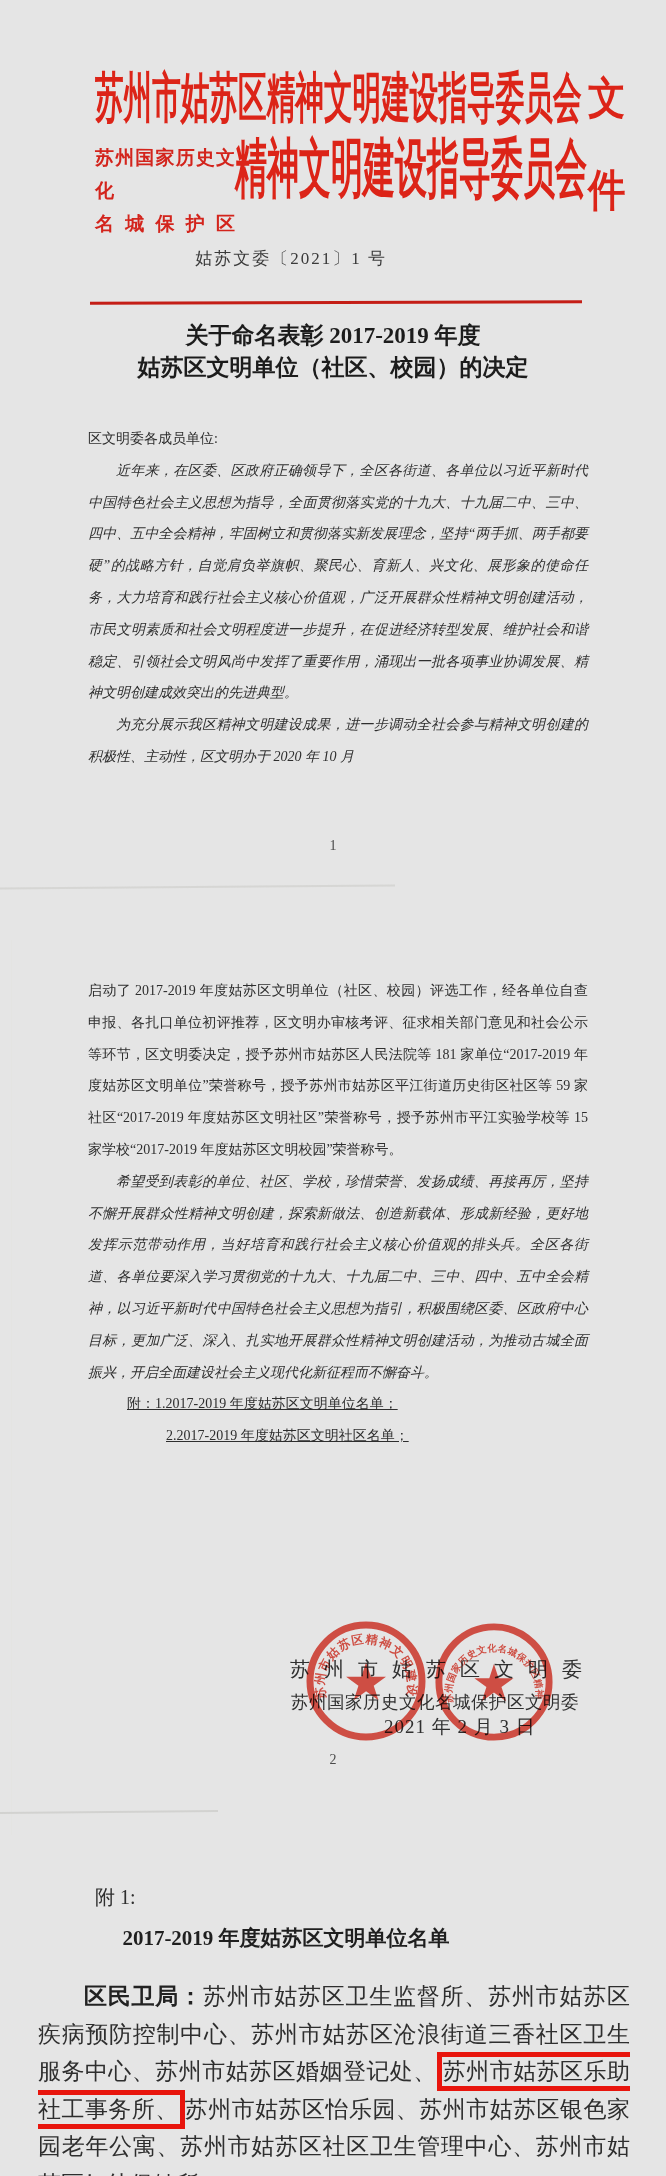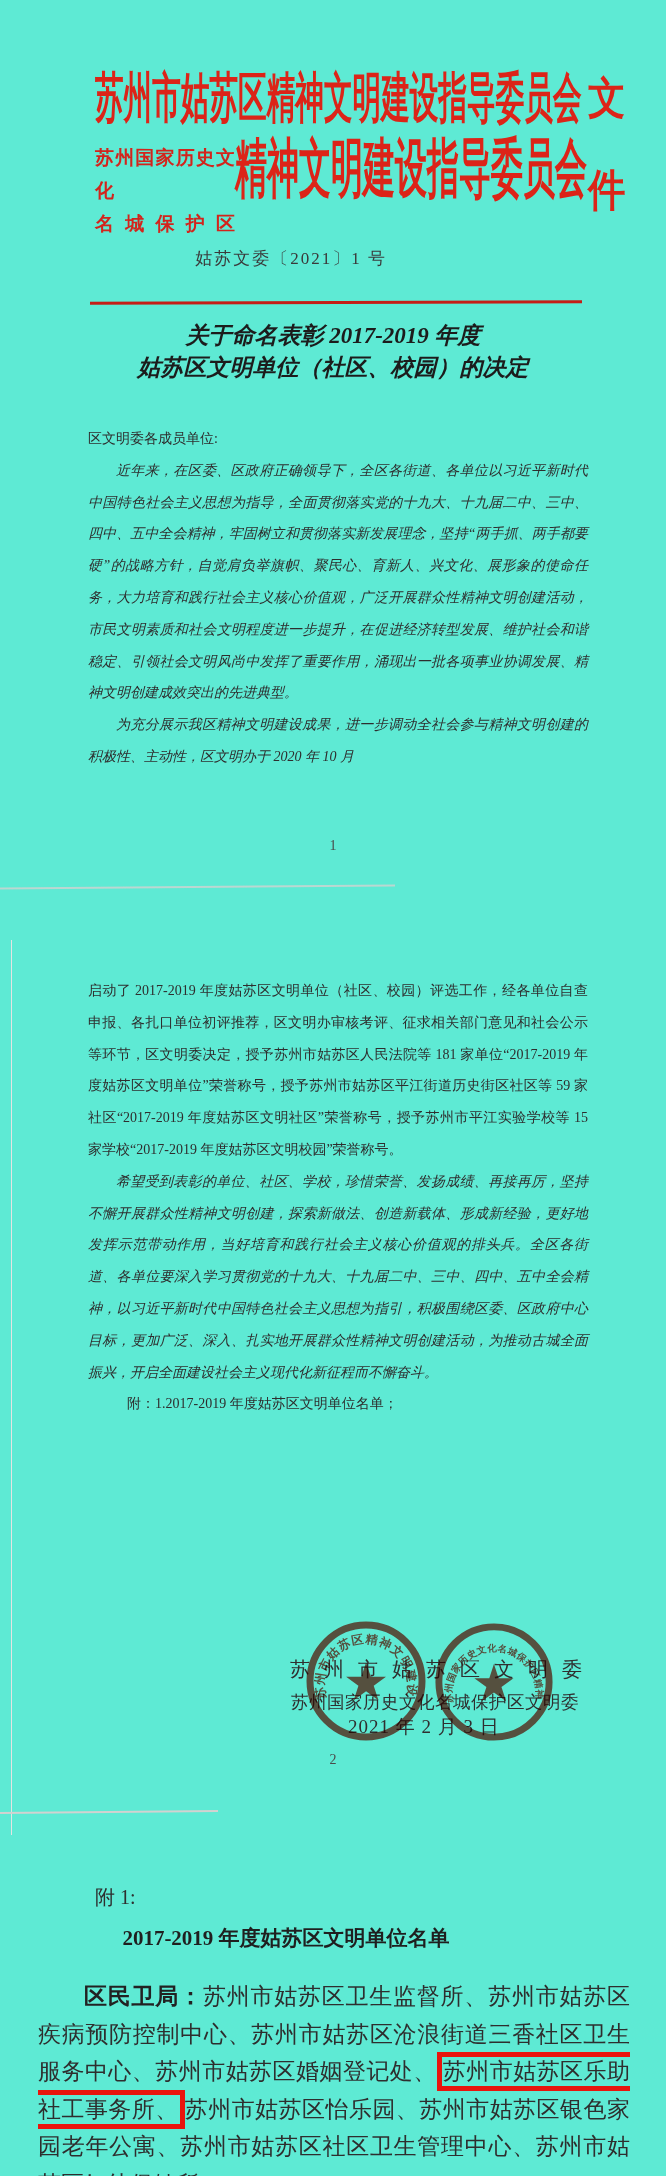--- a/index.html
+++ b/index.html
@@ -1,18 +1,18 @@
 <!DOCTYPE html>
 <html><head>
 <meta charset="utf-8">
 <style>
   html,body{margin:0;padding:0;background:#ffffff;}
   #canvas{
     position:relative;width:666px;height:2176px;margin:0 auto;
-    background:#5eead4;overflow:hidden;
+    background:#e5e5e5;overflow:hidden;
     font-family:"Liberation Serif","DejaVu Serif",serif;
     color:#2b2b2b;
   }
   .abs{position:absolute;}
   
   .hdr{color:#dc2418;font-weight:bold;white-space:nowrap;
        font-family:"Liberation Serif","DejaVu Serif",serif;}
   .hdr-line1{left:95px;top:70px;font-size:54px;line-height:56px;
        transform:scaleX(0.53);transform-origin:left top;}
   .hdr-line2{left:235px;top:136px;font-size:64px;line-height:66px;
@@ -22,34 +22,34 @@
   .hdr-small .justify-line{display:inline-block;width:140px;text-align:justify;text-align-last:justify;}
   .hdr-char{font-size:44px;line-height:46px;transform:scaleX(0.85);transform-origin:left top;}
   .hdr-wen{left:588px;top:76px;}
   .hdr-jian{left:588px;top:168px;}
   
   .doc-number{left:0;top:247px;width:582px;text-align:center;
        font-size:17px;letter-spacing:2px;color:#3a3a3a;}
   .red-rule{left:90px;top:301px;width:492px;height:3px;background:#c41e16;
        transform:rotate(-0.15deg);}
   .doc-title{left:0;top:320px;width:666px;text-align:center;font-weight:bold;
-       font-size:23px;line-height:32px;color:#1c1c1c;font-style:italic;}
+       font-size:23px;line-height:32px;color:#1c1c1c;}
   
   .body-block{text-align:justify;font-size:14px;line-height:31.8px;color:#2e2e2e;}
   .body-p1{left:88px;top:423px;width:500px;}
   .body-p2{left:88px;top:975px;width:500px;}
   .para{text-indent:2em;margin:0;padding:0;font-style:italic;}
   .no-indent{text-indent:0;margin:0;padding:0;}
-  .att-row{margin:0;padding-left:39px;text-indent:0;}
+  .att-row{margin:0;padding-left:39px;text-indent:0;text-decoration:underline;}
   .att-row-indent{padding-left:78px;}
   
   .sig{white-space:nowrap;color:#2f2f2f;}
   .sig-line1{left:290px;top:1656px;font-size:20px;letter-spacing:14px;}
   .sig-line2{left:291px;top:1690px;font-size:17.5px;letter-spacing:0.5px;}
-  .sig-date{left:348px;top:1714px;font-size:19px;letter-spacing:1px;text-align:right;}
+  .sig-date{left:384px;top:1714px;font-size:19px;letter-spacing:1px;text-align:right;}
   .seal{mix-blend-mode:multiply;opacity:0.85;}
   .seal-left{left:303px;top:1618px;}
   .seal-right{left:432px;top:1620px;}
   
   .page-num{left:0;width:666px;text-align:center;font-size:14px;color:#4a4a4a;}
   .pg1{top:838px;}
   .pg2{top:1752px;}
   .divider{height:2px;background:#d2d2d0;}
   .divider1{left:0;top:886px;width:395px;transform:rotate(-0.4deg);opacity:.8;}
   .divider2{left:0;top:1811px;width:218px;transform:rotate(-0.5deg);}
@@ -90,20 +90,21 @@
     <p class="para">为充分展示我区精神文明建设成果，进一步调动全社会参与精神文明创建的积极性、主动性，区文明办于 2020 年 10 月</p>
   </div>
   <div class="abs page-num pg1">1</div>
   <div class="abs divider divider1"></div>
   <div class="abs edge-line"></div>
 
   <div class="abs body-block body-p2">
     <p class="no-indent">启动了 2017-2019 年度姑苏区文明单位（社区、校园）评选工作，经各单位自查申报、各扎口单位初评推荐，区文明办审核考评、征求相关部门意见和社会公示等环节，区文明委决定，授予苏州市姑苏区人民法院等 181 家单位“2017-2019 年度姑苏区文明单位”荣誉称号，授予苏州市姑苏区平江街道历史街区社区等 59 家社区“2017-2019 年度姑苏区文明社区”荣誉称号，授予苏州市平江实验学校等 15 家学校“2017-2019 年度姑苏区文明校园”荣誉称号。</p>
     <p class="para">希望受到表彰的单位、社区、学校，珍惜荣誉、发扬成绩、再接再厉，坚持不懈开展群众性精神文明创建，探索新做法、创造新载体、形成新经验，更好地发挥示范带动作用，当好培育和践行社会主义核心价值观的排头兵。全区各街道、各单位要深入学习贯彻党的十九大、十九届二中、三中、四中、五中全会精神，以习近平新时代中国特色社会主义思想为指引，积极围绕区委、区政府中心目标，更加广泛、深入、扎实地开展群众性精神文明创建活动，为推动古城全面振兴，开启全面建设社会主义现代化新征程而不懈奋斗。</p>
     <p class="att-row"><span>附：</span><span>1.2017-2019 年度姑苏区文明单位名单；</span></p>
+    <p class="att-row att-row-indent">2.2017-2019 年度姑苏区文明社区名单；</p>
   </div>
 
   <div class="abs sig sig-line1">苏州市姑苏区文明委</div>
   <div class="abs sig sig-line2">苏州国家历史文化名城保护区文明委</div>
   <div class="abs sig sig-date">2021 年 2 月 3 日</div>
 
   <svg class="abs seal seal-left" width="126" height="126" viewBox="0 0 126 126">
     <circle cx="63" cy="63" r="56" fill="none" stroke="#e2392b" stroke-width="7"></circle>
     <defs>
         <path id="seal1-arc" d="M 23,80 A 42,42 0 1 1 103,80" fill="none"></path>

